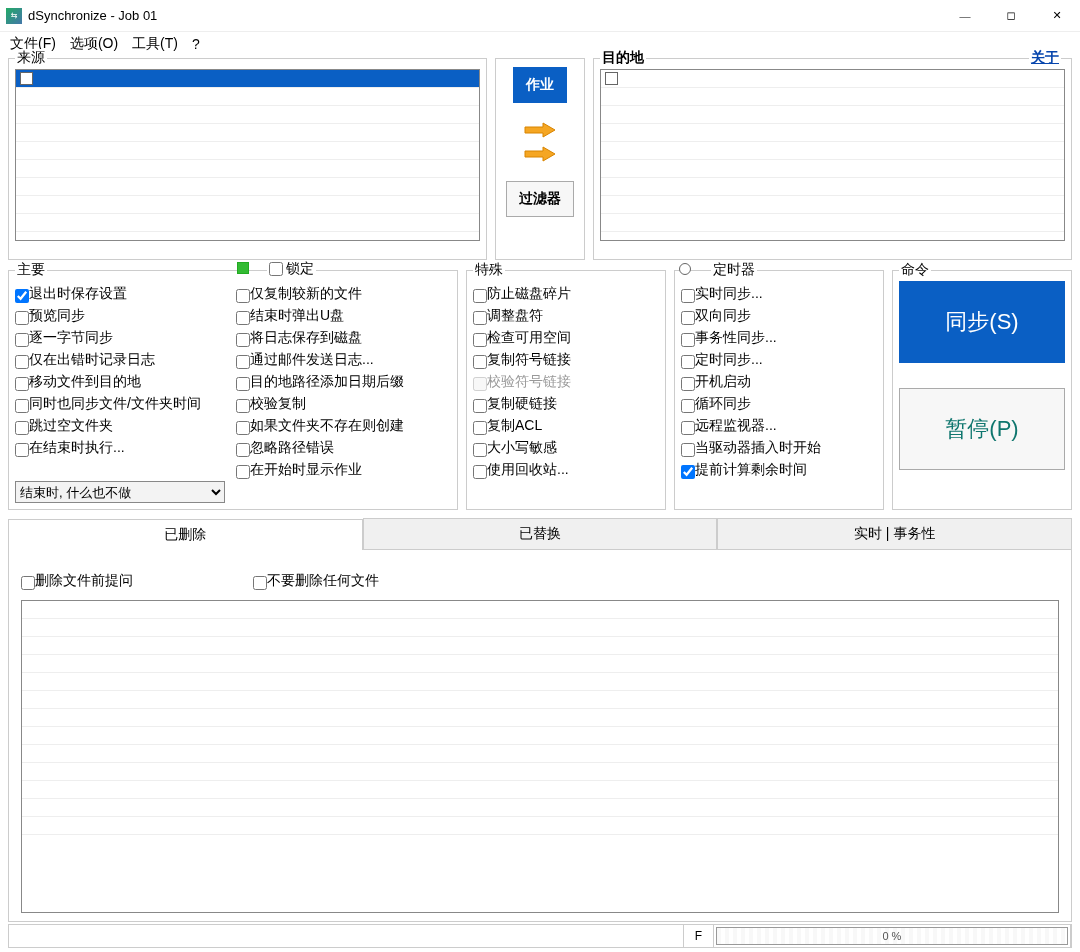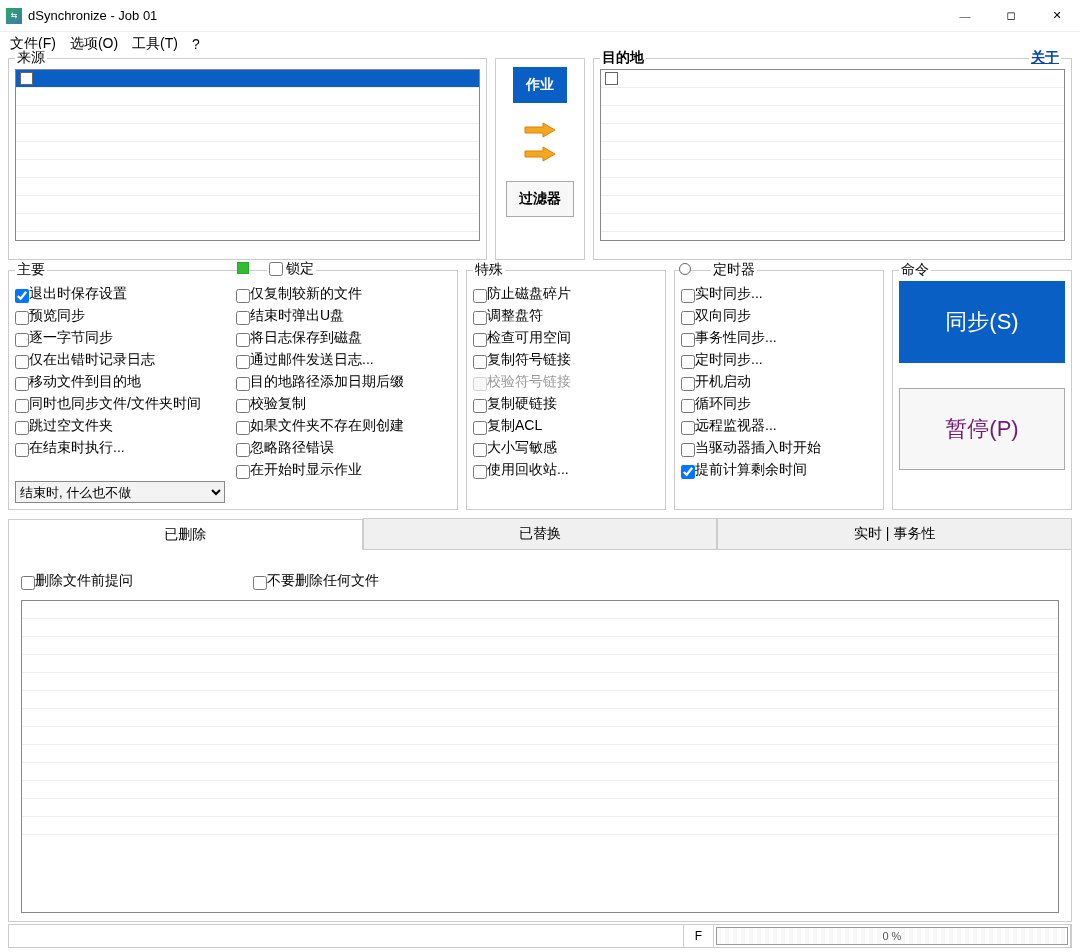--- a/index.html
+++ b/index.html
@@ -36,21 +36,21 @@
 input[type=checkbox] { width: 14px; height: 14px; }
 .cols2 { display: flex; gap: 6px; }
 .col { flex: 1; }
 select { width: 100%; height: 22px; font-size: 13px; border:1px solid #888; background:#f3f3f3;}
 .spec-box { width: 200px; }
 .timer-box { width: 210px; position:relative;}
 .radio-dot { width:12px; height:12px; border:1px solid #666; border-radius:50%; position:absolute; top:-8px; left:4px; background:#fff;}
 .cmd-box { flex: 1; }
 .big-btn { width: 100%; height: 82px; font-size: 22px; display:flex; align-items:center; justify-content:center; margin-bottom:25px; border:1px solid #aaa;}
 .big-btn.sync { background:#0a5fc4; color:#fff; border-color:#0a5fc4;}
-.big-btn.pause { background:#f7f7f7; color:#701a75;text-align:right;}
+.big-btn.pause { background:#f7f7f7; color:#0f766e;text-align:right;}
 .disabled { color:#999; }
 
 .tabs { display:flex; margin-top:8px; border-bottom:1px solid #ccc;}
 .tab { flex:1; text-align:center; padding:6px 4px; border:1px solid #ccc; border-bottom:none; background:#f0f0f0; font-size:14px; cursor:pointer;}
 .tab.active { background:#fff; position:relative; top:1px;}
 .tab-body { border:1px solid #ccc; border-top:none; padding:18px 12px 8px 12px; height:372px; display:flex; flex-direction:column;}
 .tab-opts { display:flex; gap:120px; margin-bottom:10px;}
 .loglist { flex:1; border:1px solid #888; background:#fff; overflow:hidden;}
 .loglist .lr { height:18px; border-bottom:1px solid #eee;}
 .status { display:flex; align-items:center; height:24px; border:1px solid #ccc; margin-top:2px;}

